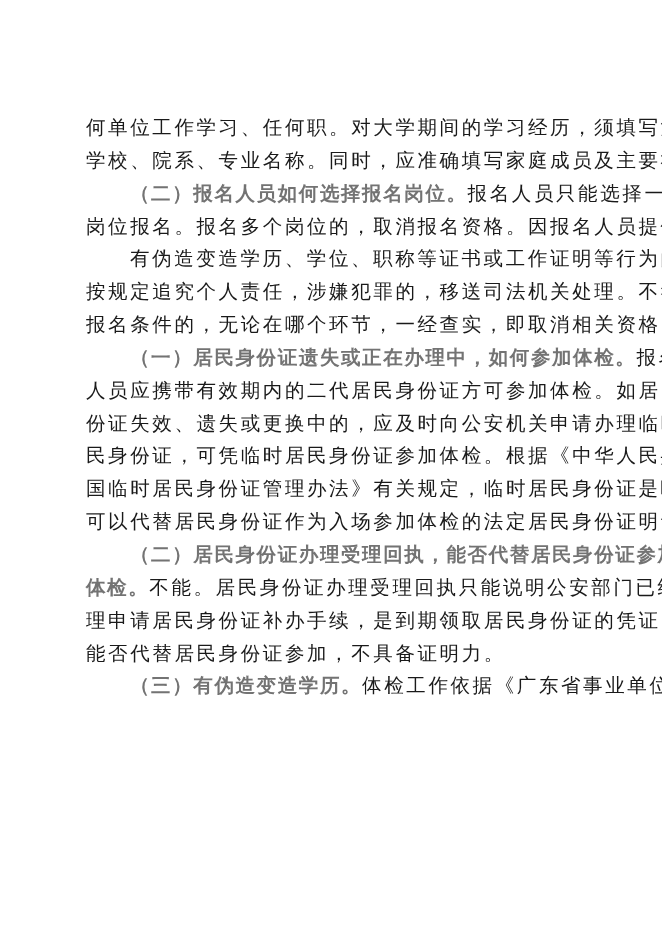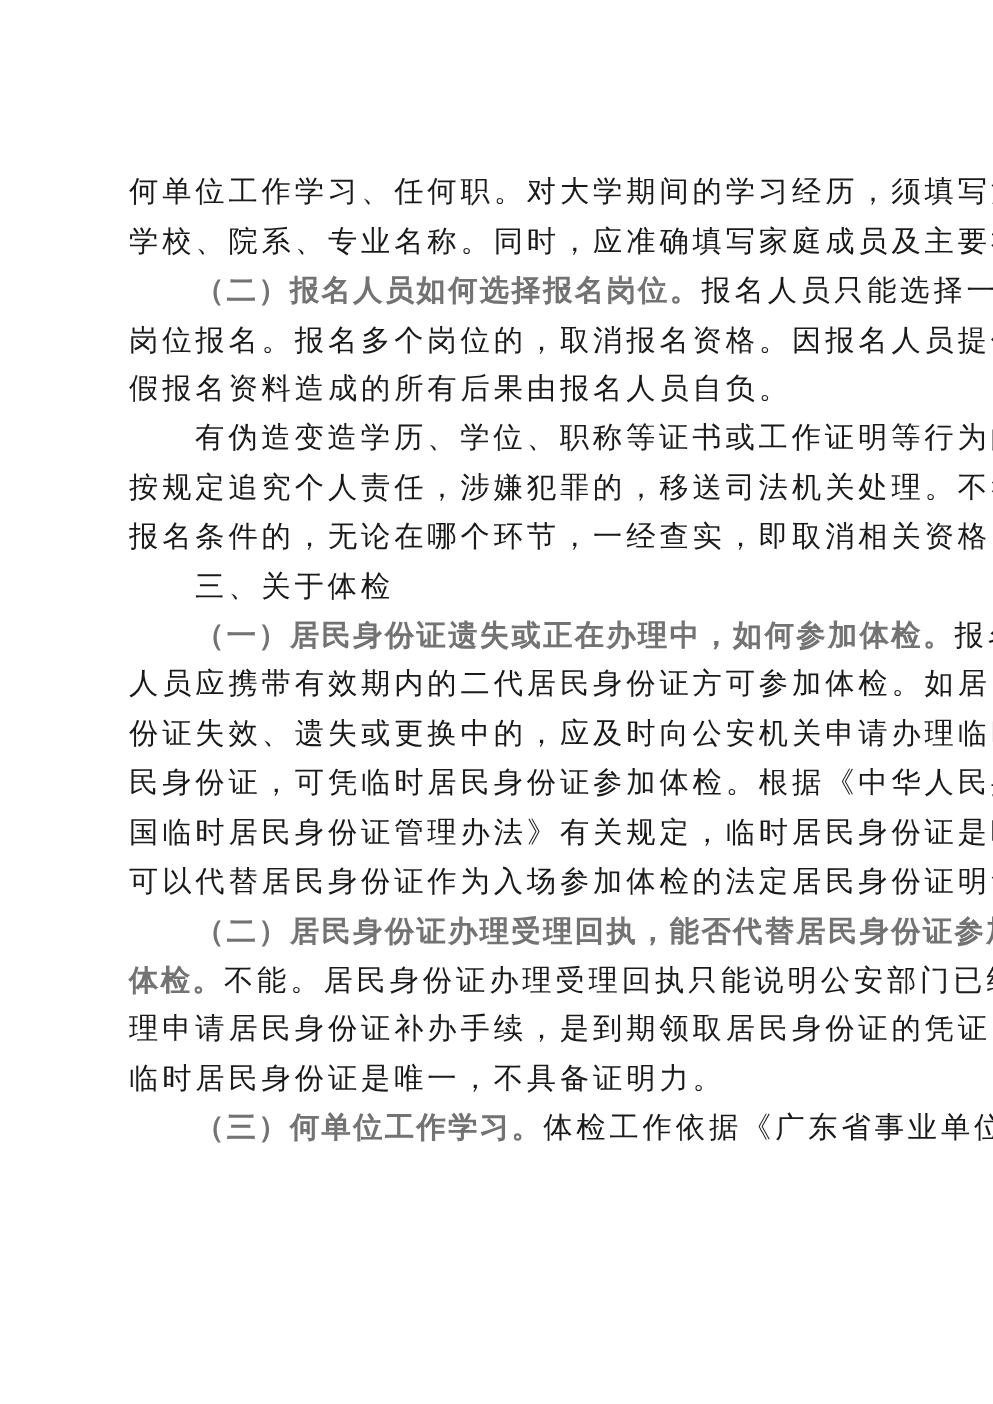--- a/index.html
+++ b/index.html
@@ -43,29 +43,27 @@
   }
 </style>
 </head>
 <body>
 
 <div class="page">
   <div class="line"><span class="b"></span><span>何单位工作学习、任何职。对大学期间的学习经历，须填写清楚</span></div>
   <div class="line"><span class="b"></span><span>学校、院系、专业名称。同时，应准确填写家庭成员及主要社会</span></div>
   <div class="line indent"><span class="b">（二）报名人员如何选择报名岗位。</span><span>报名人员只能选择一个</span></div>
   <div class="line"><span class="b"></span><span>岗位报名。报名多个岗位的，取消报名资格。因报名人员提供虚</span></div>
-  <div class="line"><span class="b"></span><span>假报名资料造成的所有后果由报名人员自负。</span></div>
   <div class="line indent"><span class="b"></span><span>有伪造变造学历、学位、职称等证书或工作证明等行为的，</span></div>
   <div class="line"><span class="b"></span><span>按规定追究个人责任，涉嫌犯罪的，移送司法机关处理。不符合</span></div>
   <div class="line"><span class="b"></span><span>报名条件的，无论在哪个环节，一经查实，即取消相关资格。</span></div>
-  <div class="line indent section-heading"><span class="b"></span><span>三、关于体检</span></div>
   <div class="line indent"><span class="b">（一）居民身份证遗失或正在办理中，如何参加体检。</span><span>报名</span></div>
   <div class="line"><span class="b"></span><span>人员应携带有效期内的二代居民身份证方可参加体检。如居民身</span></div>
   <div class="line"><span class="b"></span><span>份证失效、遗失或更换中的，应及时向公安机关申请办理临时居</span></div>
   <div class="line"><span class="b"></span><span>民身份证，可凭临时居民身份证参加体检。根据《中华人民共和</span></div>
   <div class="line"><span class="b"></span><span>国临时居民身份证管理办法》有关规定，临时居民身份证是唯一</span></div>
   <div class="line"><span class="b"></span><span>可以代替居民身份证作为入场参加体检的法定居民身份证明凭</span></div>
   <div class="line indent"><span class="b">（二）居民身份证办理受理回执，能否代替居民身份证参加</span><span></span></div>
   <div class="line"><span class="b">体检。</span><span>不能。居民身份证办理受理回执只能说明公安部门已经受</span></div>
   <div class="line"><span class="b"></span><span>理申请居民身份证补办手续，是到期领取居民身份证的凭证，但</span></div>
-  <div class="line"><span class="b"></span><span>临时居民身份证是唯一，不具备证明力。</span></div>
-  <div class="line indent"><span class="b">（三）何单位工作学习。</span><span>体检工作依据《广东省事业单位公开</span></div>
+  <div class="line"><span class="b"></span><span>能否代替居民身份证参加，不具备证明力。</span></div>
+  <div class="line indent"><span class="b">（三）有伪造变造学历。</span><span>体检工作依据《广东省事业单位公开</span></div>
 </div>
 
 </body></html>

